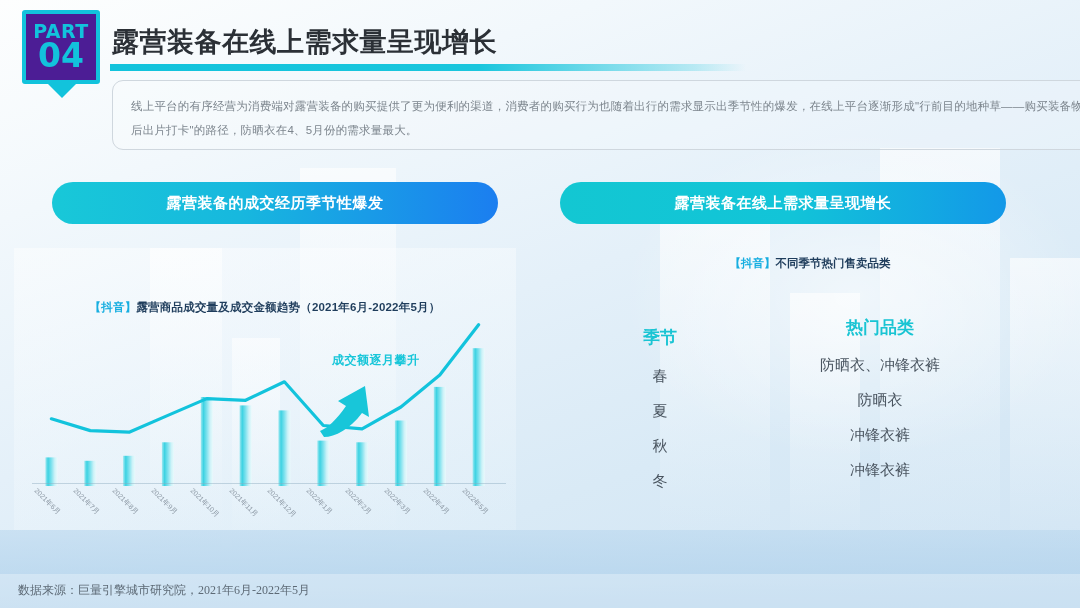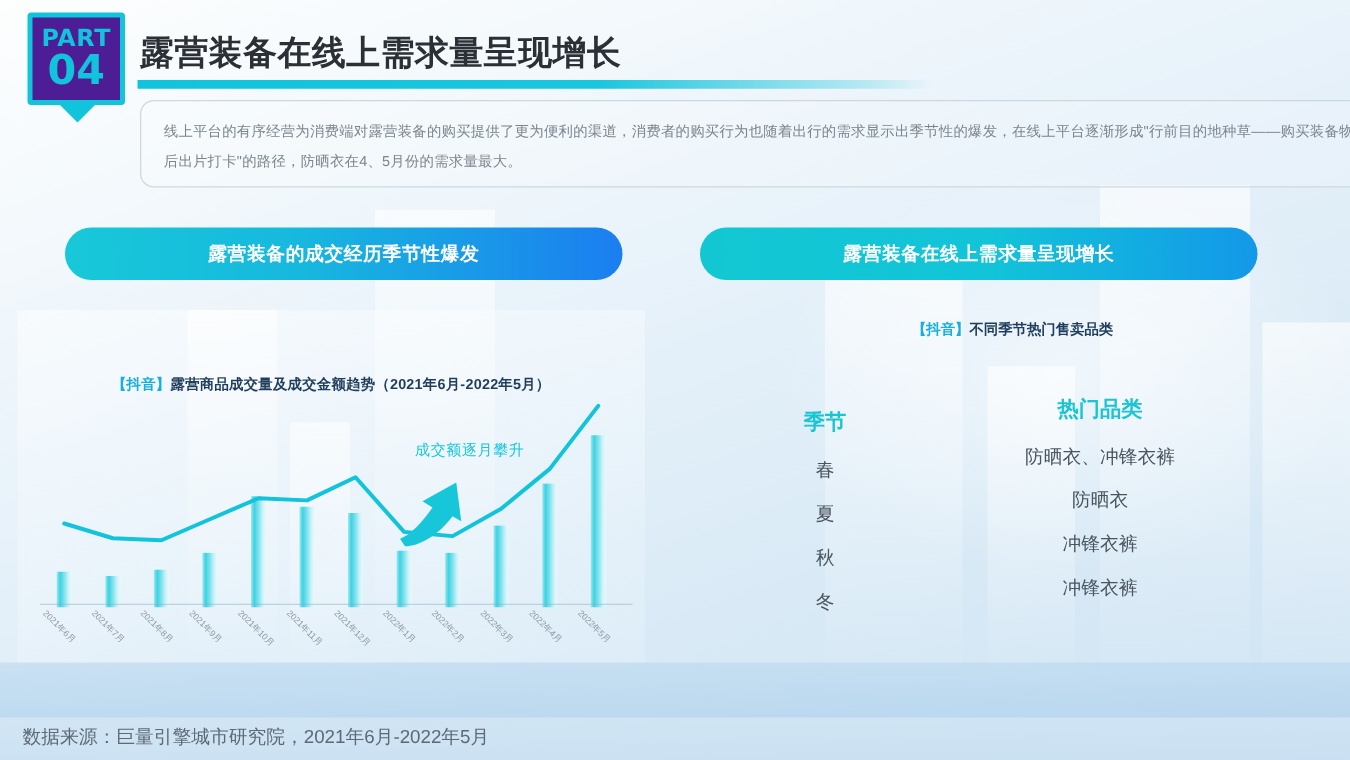--- a/index.html
+++ b/index.html
@@ -111,21 +111,21 @@
     background:rgba(140,170,190,.45);
   }
   .xlabels { position:absolute; left:18px; top:238px; width:466px; height:44px; }
   .xlabels span {
     position:absolute; top:0;
     font-size:7px; color:#8c98a4; white-space:nowrap;
     transform-origin:left top; transform:rotate(45deg);
   }
   .annot {
     position:absolute; left:332px; top:352px;
-    font-size:12px; font-weight:normal; color:#18c6d9; letter-spacing:.5px; z-index:6;
+    font-size:12px; font-weight:bold; color:#18c6d9; letter-spacing:.5px; z-index:6;
   }
 
   
   .table-wrap { position:absolute; left:560px; top:248px; width:500px; height:282px; z-index:5; }
   .table-title {
     position:absolute; left:0; right:0; top:8px; text-align:center;
     font-size:11.5px; font-weight:bold; color:#1f3d5c;
   }
   .table-title .tag { color:#17aee0; }
   .tbl { position:absolute; left:30px; top:58px; width:440px; }
@@ -138,21 +138,21 @@
   .tbl .head { height:42px; }
   .tbl .body .c1, .tbl .body .c2 { font-size:15px; color:#4a5560; }
 
   
   .footer-band {
     position:absolute; left:0; right:0; bottom:0; height:34px;
     background:rgba(255,255,255,.30); z-index:7;
   }
   .footer-text {
     position:absolute; left:18px; bottom:9px;
-    font-size:15px; color:#5d6a76; z-index:8;
+    font-size:12px; color:#5d6a76; z-index:8;font-family:Liberation Serif, serif;
   }
 </style>
 </head>
 <body>
 
 <div class="bg-city">
   <div class="blk" style="left:150px;  bottom:60px; width:72px;  height:300px;"></div>
   <div class="blk" style="left:232px;  bottom:60px; width:48px;  height:210px;"></div>
   <div class="blk" style="left:300px;  bottom:60px; width:96px;  height:380px;"></div>
   <div class="blk" style="left:660px;  bottom:60px; width:110px; height:340px;"></div>

